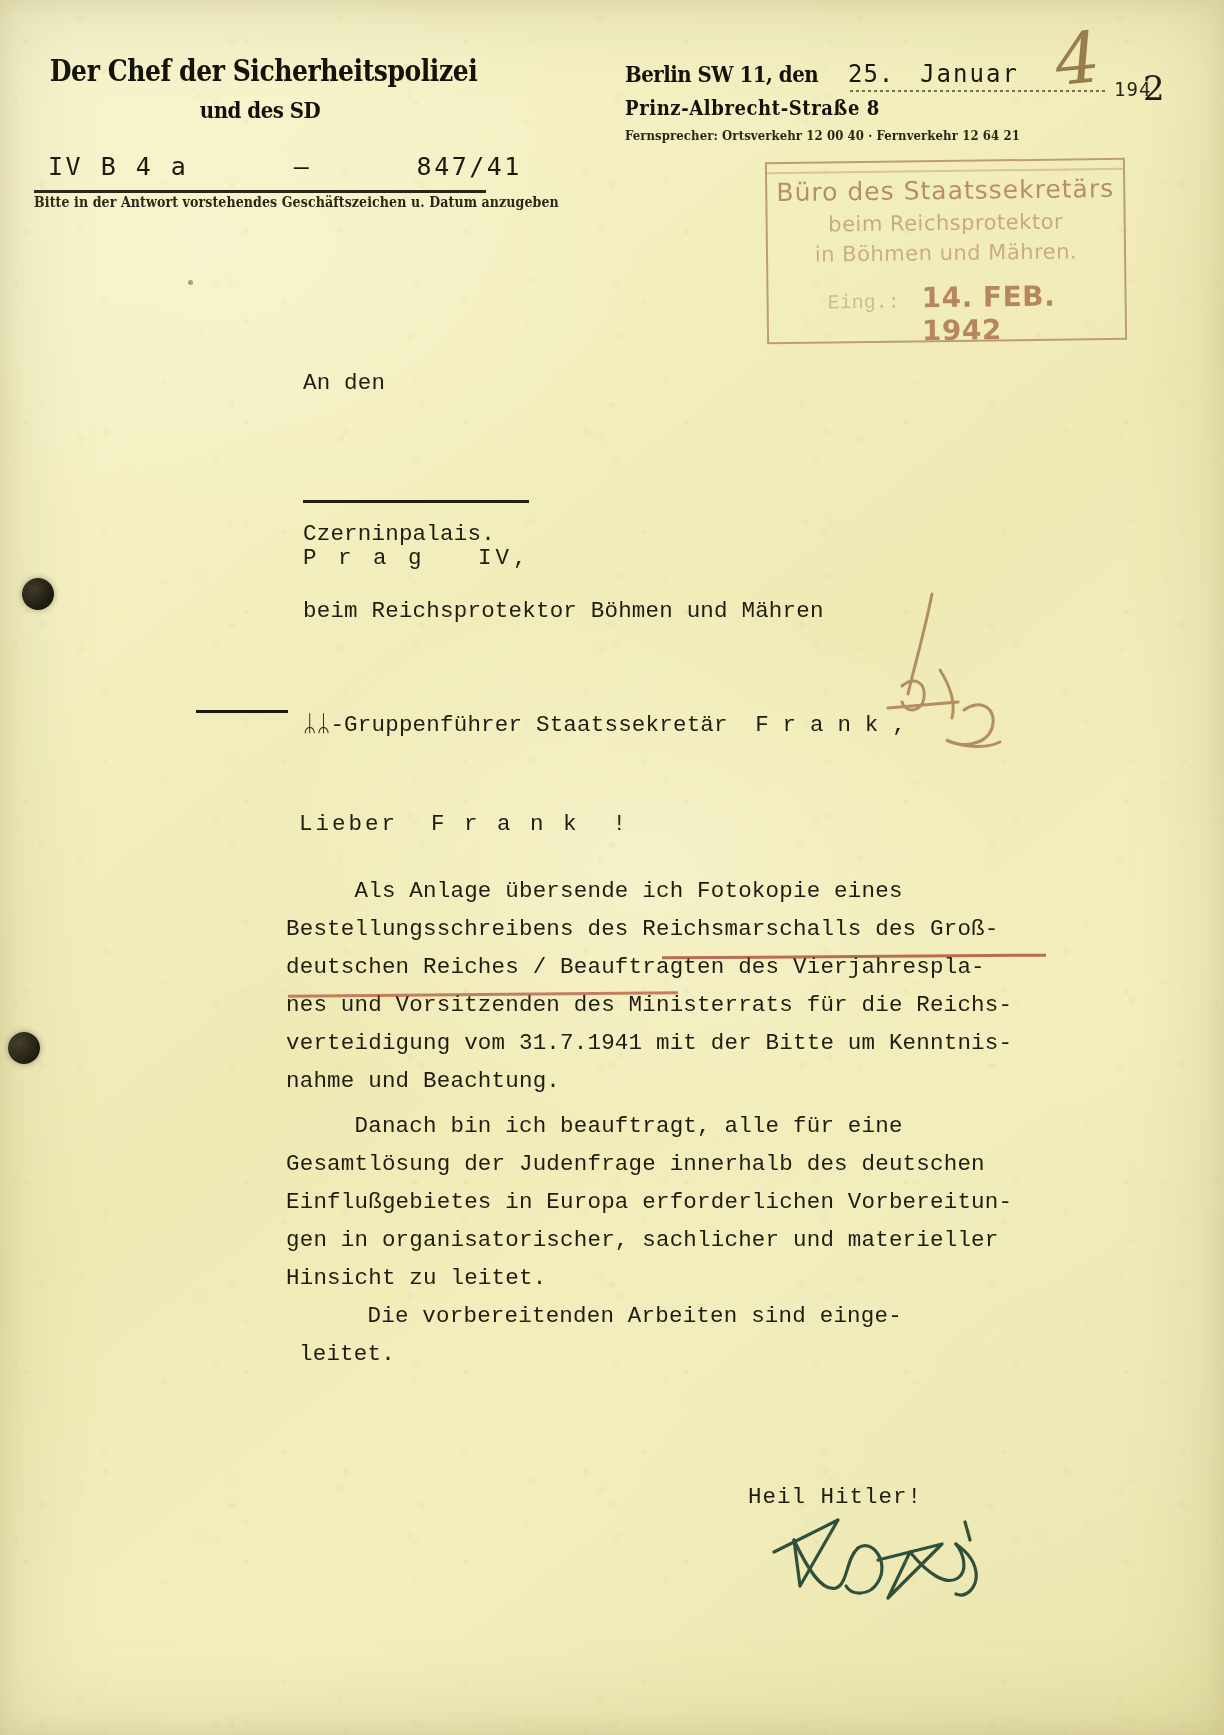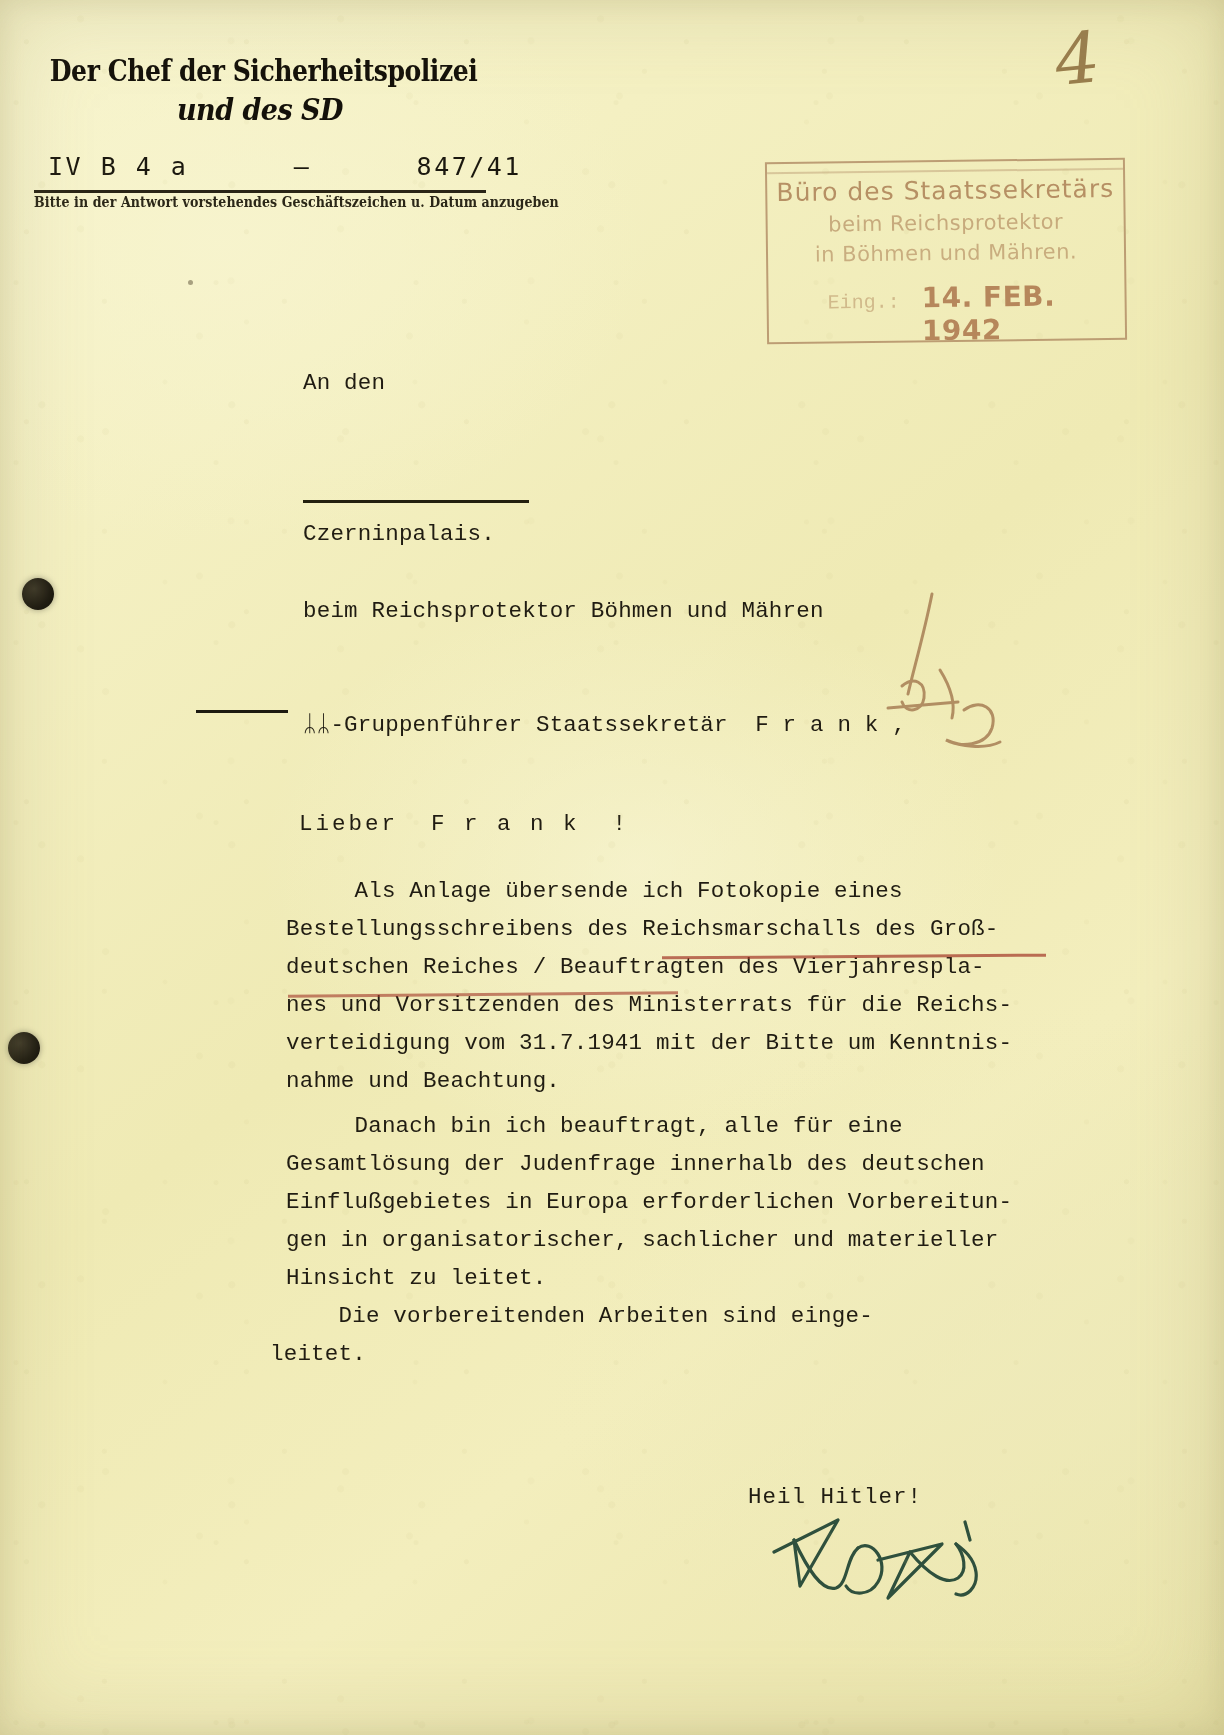--- a/index.html
+++ b/index.html
@@ -60,23 +60,22 @@
     text-align: center;
   }
   #lh-line1 {
     font-size: 30px;
     line-height: 38px;
     white-space: nowrap;
     transform: scaleX(0.93);
     transform-origin: center;
   }
   #lh-line2 {
-    font-size: 30px;
+    font-size: 22px;
     line-height: 40px;
-    font-style: italic;
   }
   #filenum {
     position: absolute;
     left: 48px; top: 152px;
     width: 430px;
     font-size: 25px;
     letter-spacing: 2.5px;
     color: #1b180f;
     white-space: pre;
   }
@@ -232,21 +231,21 @@
     padding-bottom: 1px;
   }
   #anlage-dash {
     position: absolute; left: 196px; top: 710px;
     width: 92px; height: 3px; background: #1d1a10;
   }
 
   #salutation { position: absolute; left: 299px; top: 805px; letter-spacing: 3px; }
   #para1 { position: absolute; left: 286px; top: 872px; }
   #para2 { position: absolute; left: 286px; top: 1107px; }
-  #para3 { position: absolute; left: 270px; top: 1297px; }
+  #para3 { position: absolute; left: 299px; top: 1297px; }
 
   
   #redline1 {
     position: absolute; left: 662px; top: 955px;
     width: 384px; height: 2.5px;
     background: #a33a2a; opacity: .72;
     transform: rotate(-0.4deg);
   }
   #redline2 {
     position: absolute; left: 288px; top: 993px;
@@ -295,20 +294,32 @@
 
   <div id="letterhead">
     <div id="lh-line1" class="fraktur">Der Chef der Sicherheitspolizei</div>
     <div id="lh-line2" class="fraktur">und des SD</div>
   </div>
 
   <div id="filenum">IV B 4 a      –      847/41</div>
   <div id="filenum-rule"></div>
   <div id="notice" class="fraktur" style="font-size:14px;font-weight:bold;">Bitte in der Antwort vorstehendes Geschäftszeichen u. Datum anzugeben</div>
 
+  <div id="dateblock">
+    <div id="place-line">
+      <span id="place-text" class="fraktur" style="font-weight:bold;font-size:22px;">Berlin SW 11, den</span>
+      <span id="date-day">25.</span>
+      <span id="date-month">Januar</span>
+      <div id="date-rule"></div>
+      <div id="year-print">194</div>
+      <div id="year-hand">2</div>
+    </div>
+    <div id="street-line" class="fraktur" style="font-weight:bold;">Prinz-Albrecht-Straße 8</div>
+    <div id="phone-line" class="fraktur" style="font-weight:bold;">Fernsprecher: Ortsverkehr 12 00 40 · Fernverkehr 12 64 21</div>
+  </div>
 
   <div id="page-number-hand">4</div>
 
   <div id="receipt-stamp">
     <div id="stamp-inner-rule"></div>
     <div class="st" id="stamp-line1">Büro des Staatssekretärs</div>
     <div class="st" id="stamp-line2">beim Reichsprotektor</div>
     <div class="st" id="stamp-line3">in Böhmen und Mähren.</div>
     <div id="stamp-bottom">
       <span id="stamp-eing">Eing.:</span>
@@ -317,20 +328,23 @@
   </div>
 
   <div id="addressee" class="tw">
     <div id="an-den">An den</div>
     <div id="addr-lines">
       <div>beim Reichsprotektor Böhmen und Mähren</div>
       <div>ᛦᛦ-Gruppenführer Staatssekretär  F r a n k ,</div>
     </div>
   </div>
 
+  <div id="city-block" class="tw">
+    <div id="city-line">P r a g   IV,</div>
+  </div>
   <div id="city-rule"></div>
   <div id="palace-line" class="tw">Czerninpalais.</div>
 
   <div id="anlage-dash"></div>
 
   <div id="salutation" class="tw">Lieber  F r a n k  !</div>
 
   <div id="para1" class="tw">     Als Anlage übersende ich Fotokopie eines
 Bestellungsschreibens des Reichsmarschalls des Groß-
 deutschen Reiches / Beauftragten des Vierjahrespla-

